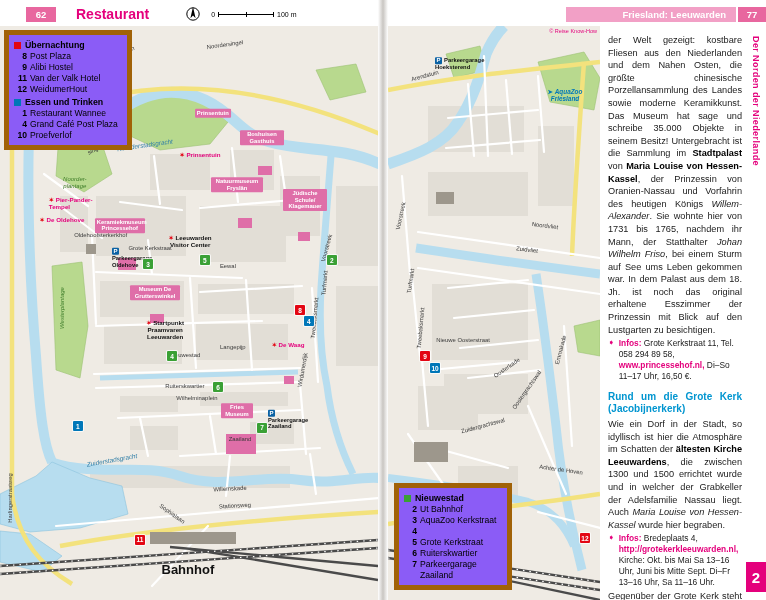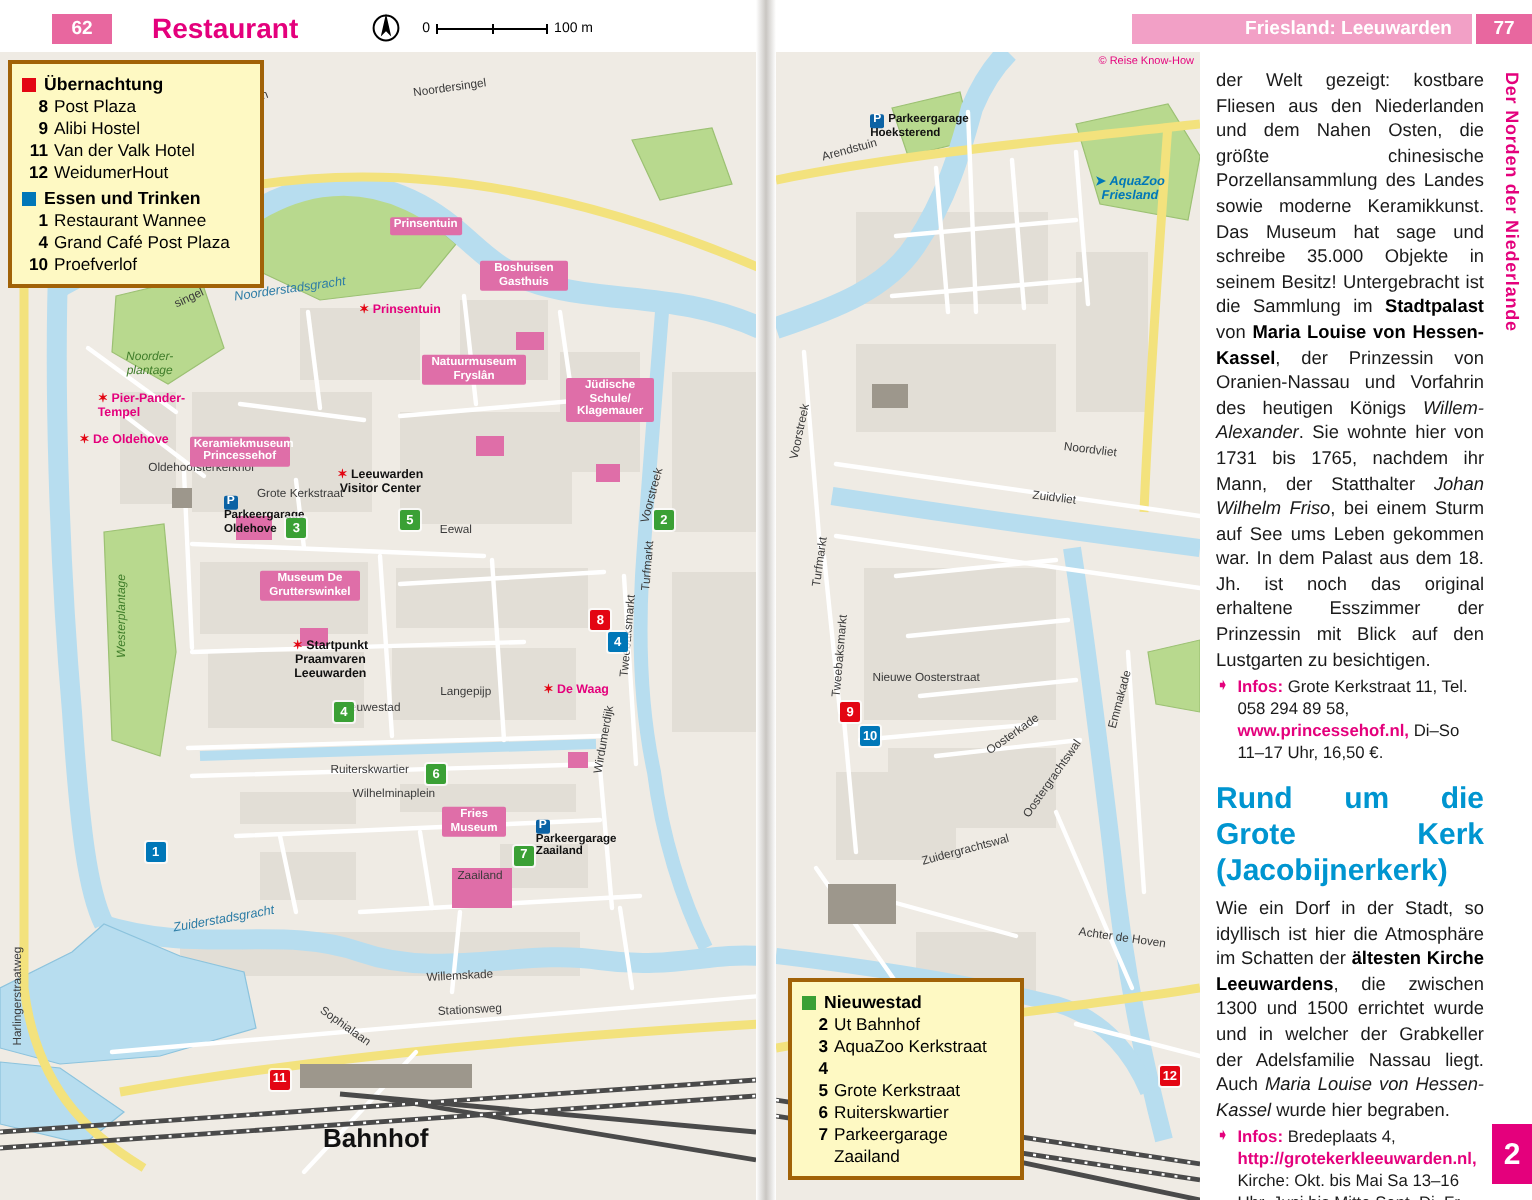--- a/index.html
+++ b/index.html
@@ -59,42 +59,42 @@
   .aqua{color:#0077b8;font-weight:bold;font-style:italic;font-size:6.4px;text-align:center;}
   .aqua::before{content:"➤ ";font-style:normal;}
   .marker{position:absolute;width:10px;height:10px;color:#fff;font-weight:bold;font-size:6.5px;
     display:flex;align-items:center;justify-content:center;border-radius:1px;z-index:4;
     box-shadow:0 0 0 1px rgba(255,255,255,.75);}
   .m-red{background:var(--legend_red);}
   .m-blue{background:var(--legend_blue);}
   .m-green{background:var(--legend_green);}
 
   
-  .legend{position:absolute;background:#fef9c3;border:2px solid #a16207;padding:3px 5px 4px;z-index:6;}
+  .legend{position:absolute;background:#8b5cf6;border:5px solid #a16207;padding:3px 5px 4px;z-index:6;}
   .legend-left{top:4px;left:4px;width:128px;}
   .legend-shop{bottom:10px;left:6px;width:118px;}
   .legend-title{display:flex;align-items:center;gap:4px;font-weight:bold;font-size:8.8px;margin:2px 0 1px;}
   .legend .sq{width:7px;height:7px;flex:none;}
   .sq-red{background:var(--legend_red);}
   .sq-blue{background:var(--legend_blue);}
   .sq-green{background:var(--legend_green);}
   .legend ul{list-style:none;margin:0;padding:0;}
   .legend li{display:flex;gap:3px;font-size:8.6px;line-height:1.28;}
   .legend li .num{font-weight:bold;width:13px;text-align:right;flex:none;}
   .copyright{position:absolute;top:2px;right:3px;color:var(--magenta);font-size:5.5px;z-index:5;}
 
   
   .right-body{display:flex;height:574px;}
   .article{flex:1;padding:8px 4px 6px 8px;font-size:9.2px;line-height:1.37;text-align:justify;color:#1a1a1a;}
   .article p{margin:0 0 2px;}
   .article .para b{color:#000;margin-top:25px;}
   .info{display:flex;gap:4px;font-size:8.4px;line-height:1.3;margin:7px 0;text-align:left;}
   .info-arrow{color:var(--magenta);font-size:8px;flex:none;}
   .info b{color:var(--magenta);}
-  .section-heading{color:var(--heading_blue);font-size:15px;font-weight:bold;margin:9px 0 3px;line-height:1.2;}
+  .section-heading{color:var(--heading_blue);font-size:10px;font-weight:bold;margin:9px 0 3px;line-height:1.2;}
   .edge{width:20px;position:relative;flex:none;}
   .vertical-title{writing-mode:vertical-rl;color:var(--magenta);font-weight:bold;font-size:9px;
     position:absolute;top:10px;right:5px;letter-spacing:.4px;}
   .chapter-box{position:absolute;bottom:8px;right:0;width:20px;height:30px;background:var(--magenta);
     color:#fff;font-weight:bold;font-size:15px;display:flex;align-items:center;justify-content:center;}
 </style>
 </head>
 <body>
 
 <div class="spread">

